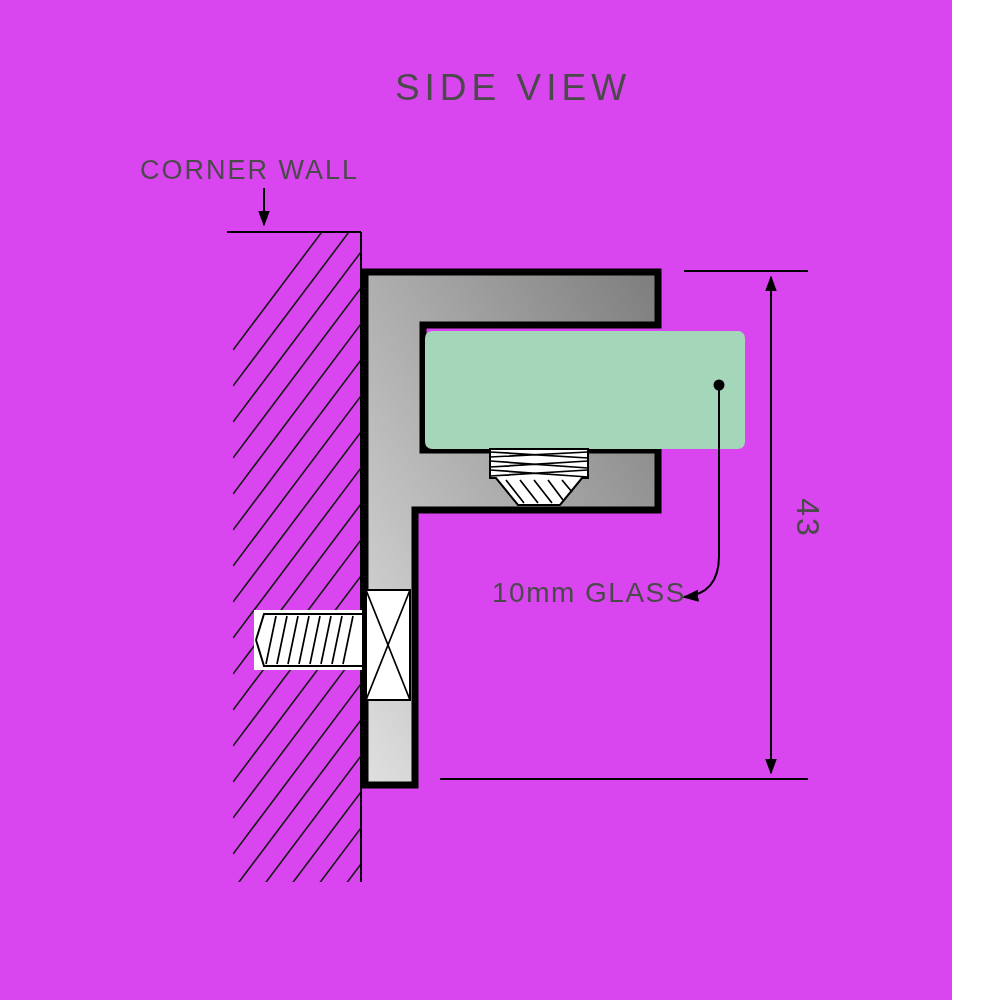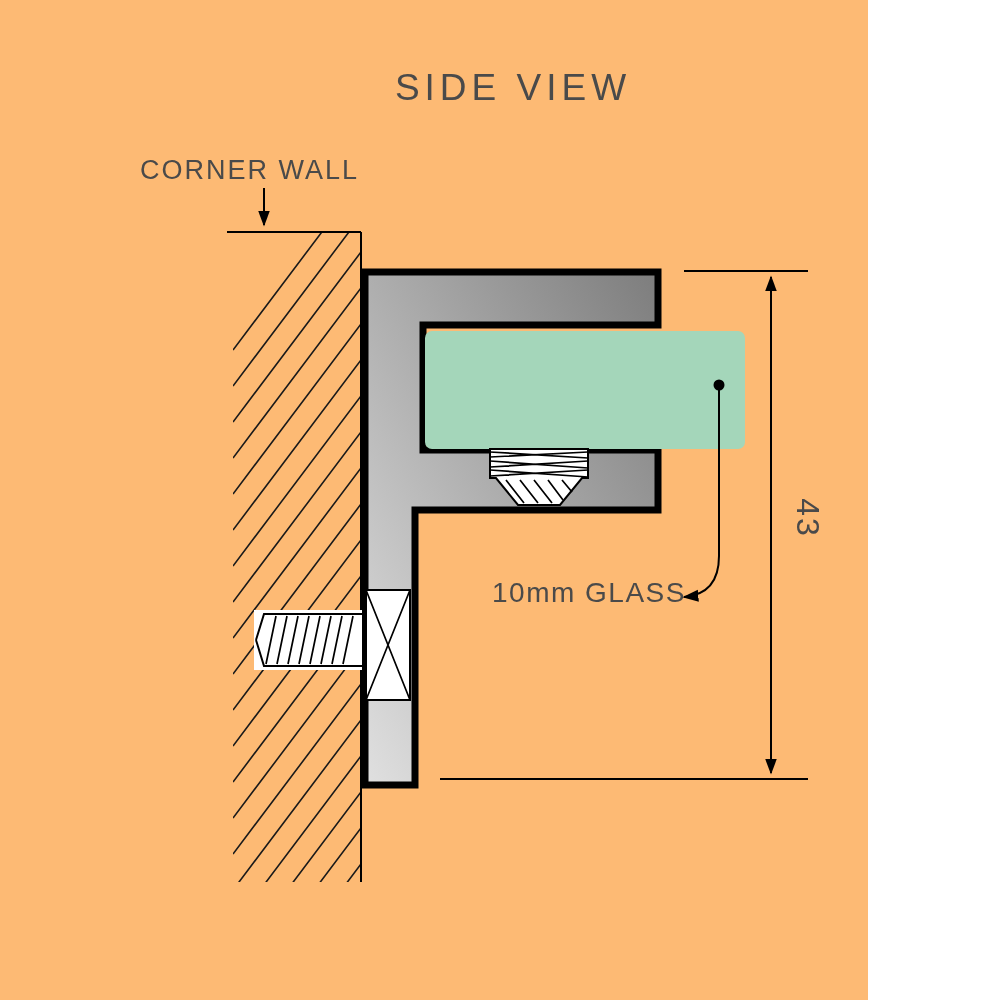--- a/index.html
+++ b/index.html
@@ -1,20 +1,20 @@
 <!DOCTYPE html>
 <html><head>
 <meta charset="utf-8">
 <style>
   html, body { margin: 0; padding: 0; background: #ffffff; }
   .canvas {
     position: relative;
-    width: 868px;
+    width: 952px;
     height: 1000px;
-    background: #fdba74;
+    background: #d946ef;
     overflow: hidden;
     font-family: "Liberation Sans", sans-serif;
   }
   svg { display: block; }
   text {
     font-family: "Liberation Sans", sans-serif;
   }
   .title-text    { font-size: 37px; letter-spacing: 5px; }
   .label-text    { font-size: 27px; letter-spacing: 2px; }
   .glass-text    { font-size: 28px; letter-spacing: 1.5px; }

